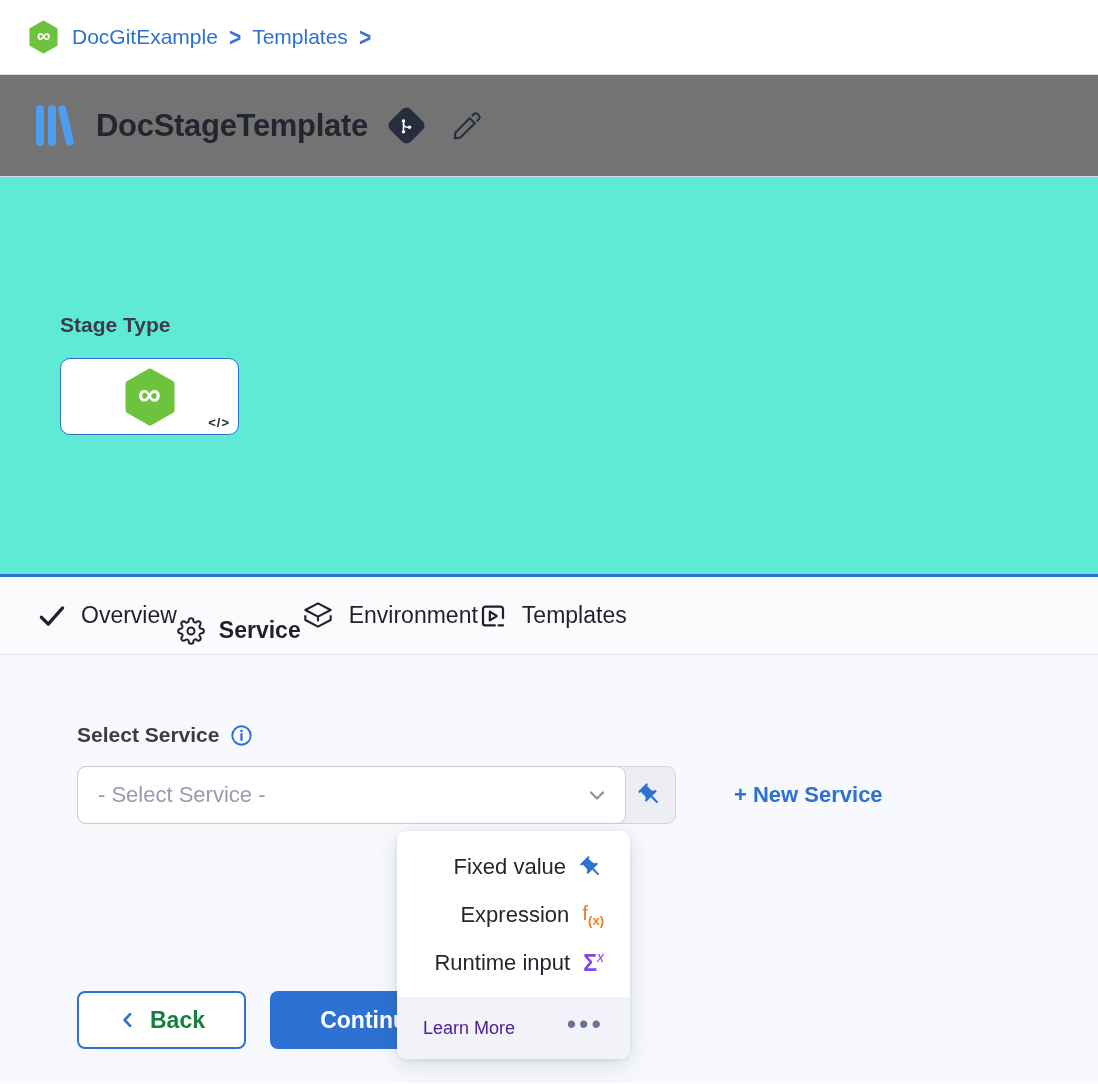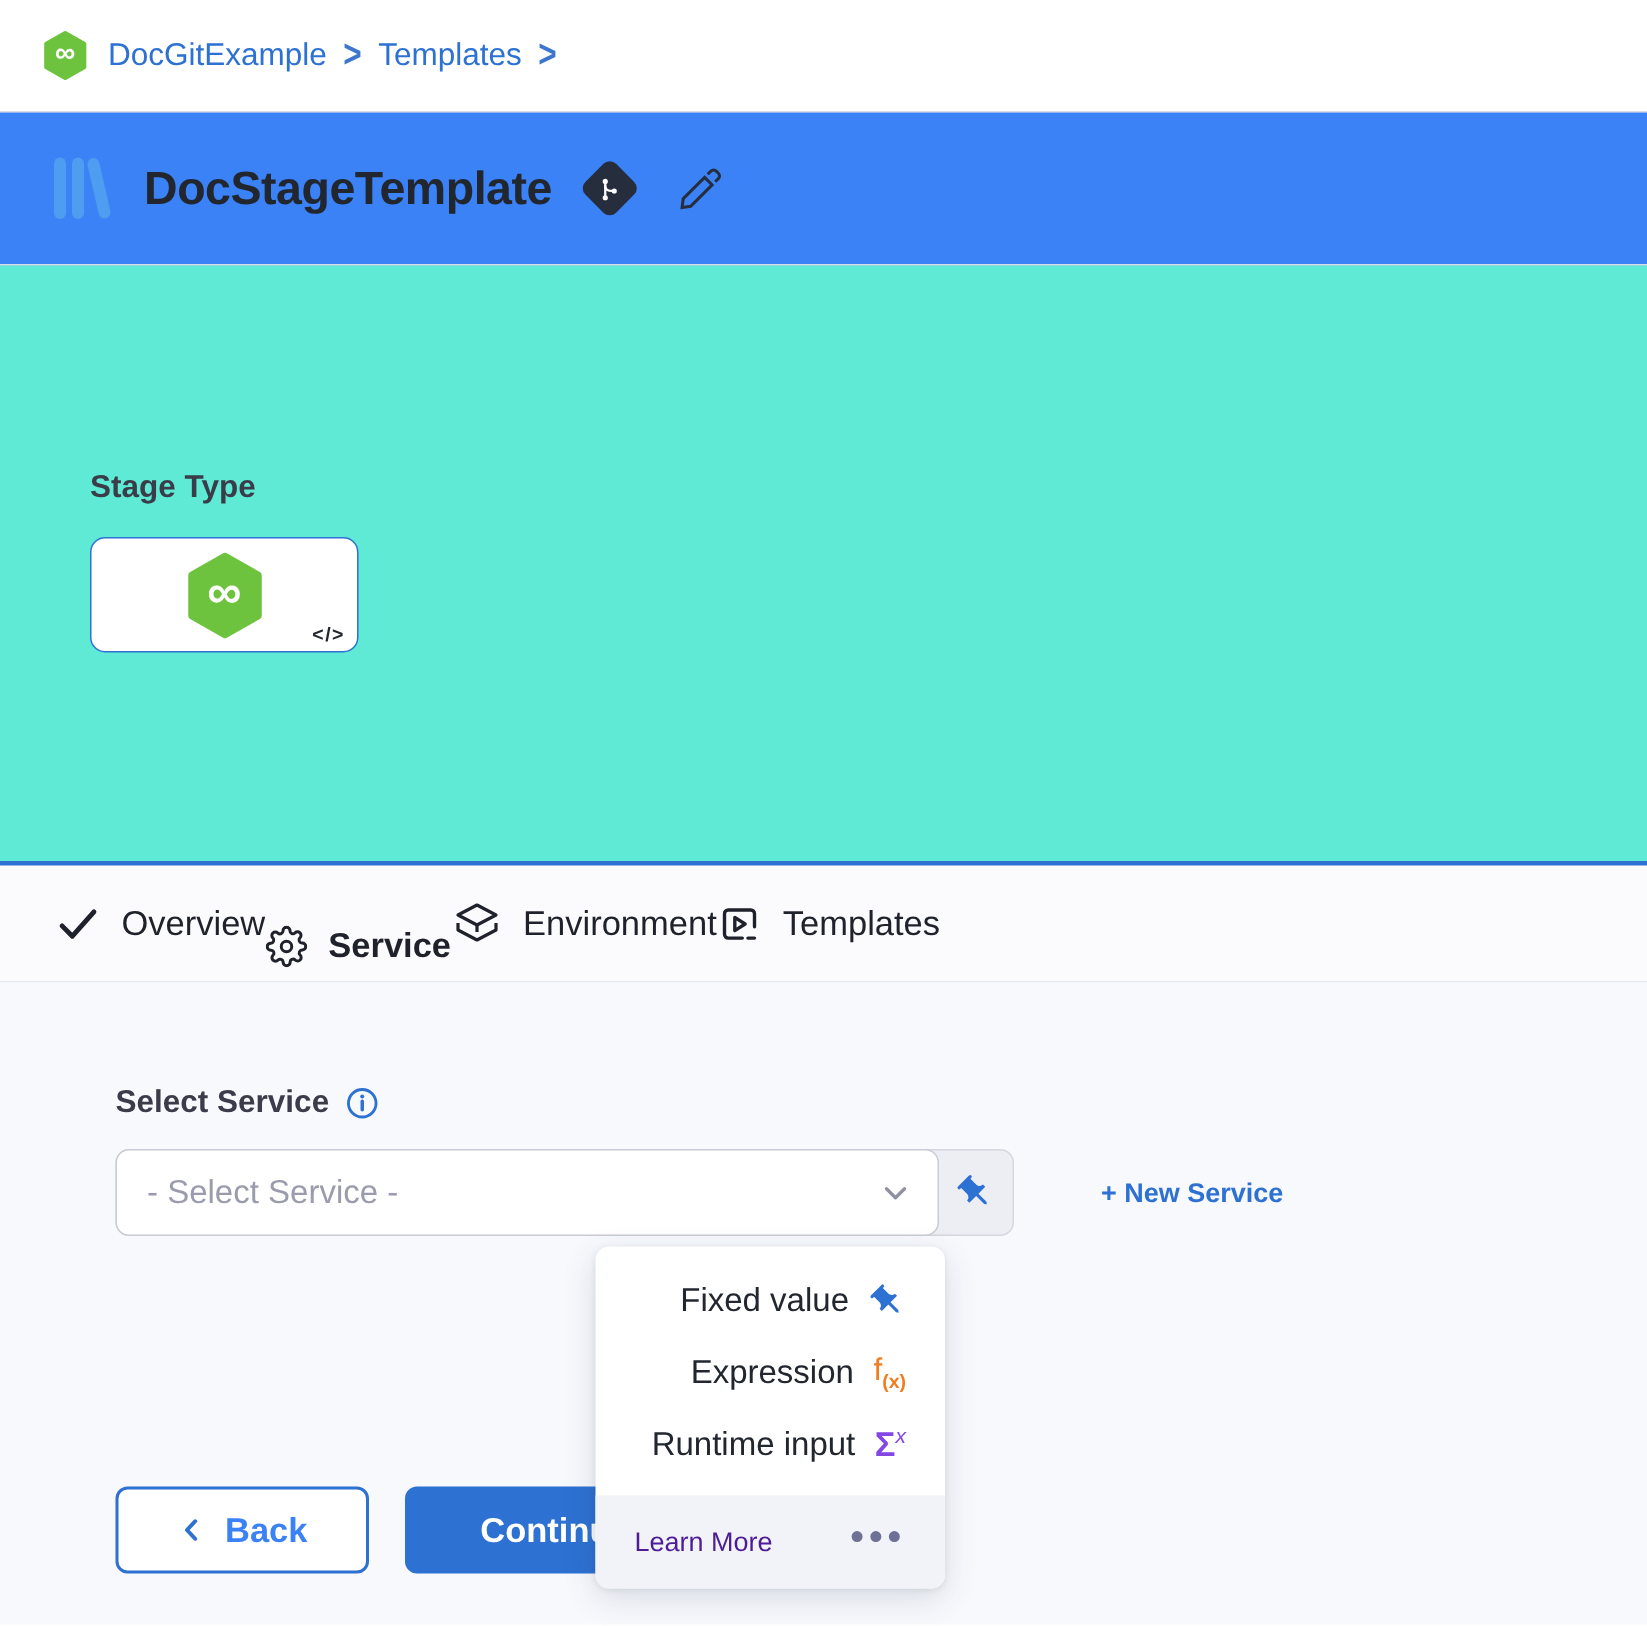--- a/index.html
+++ b/index.html
@@ -14,21 +14,21 @@
   .hex .inf { position:absolute; inset:0; display:flex; align-items:center; justify-content:center;
     color:#fff; font-weight:700; }
   .crumb-bar .hex { width:31px; height:34px; }
   .crumb-bar .hex .inf { font-size:19px; padding-bottom:2px; }
   .crumb-links { display:flex; align-items:center; gap:11px; margin-left:13px;
     font-size:21px; color:#2d71d2; }
   .crumb-links a { color:#2d71d2; text-decoration:none; cursor:pointer; }
   .crumb-sep { font-size:21px; color:#3d77cd; font-weight:600; transform:scaleY(1.25); }
 
   
-  .title-bar { height:102px; background:#3b82f6; border-bottom:1px solid #dcdde6;
+  .title-bar { height:102px; background:#737373; border-bottom:1px solid #dcdde6;
     display:flex; align-items:center; padding-left:36px; }
   .lib-icon { position:relative; width:44px; height:42px; margin-right:16px; flex:0 0 auto; }
   .lib-icon i { position:absolute; width:8px; height:41px; border-radius:4px; background:#4f9df1; top:0; }
   .lib-icon i:nth-child(1){ left:0; }
   .lib-icon i:nth-child(2){ left:12px; }
   .lib-icon i:nth-child(3){ left:26px; transform:rotate(-13deg); }
   .page-title { font-size:31px; font-weight:700; color:#22272f; letter-spacing:-0.3px; }
   .git-badge { width:29px; height:29px; background:#262d3d; border-radius:6px;
     transform:rotate(45deg); margin:0 0 0 24px; display:flex; align-items:center; justify-content:center; }
   .git-badge svg { transform:rotate(-45deg); }
@@ -66,28 +66,28 @@
 
   .input-row { position:absolute; left:77px; top:111px; display:flex; align-items:center; }
   .input-group { position:relative; width:599px; height:58px; background:#eceef4;
     border:1px solid #d5d7df; border-radius:9px; }
   .select-input { position:absolute; left:-1px; top:-1px; width:549px; height:58px;
     background:#fff; border:1px solid #c9cbd6; border-radius:9px; cursor:pointer;
     display:flex; align-items:center; justify-content:space-between; padding:0 16px 0 20px; }
   .placeholder { font-size:22px; color:#9a9bac; }
   .pin-btn { position:absolute; right:0; top:0; width:51px; height:56px; border:none;
     background:transparent; display:flex; align-items:center; justify-content:center; cursor:pointer; }
-  .new-service { margin-left:58px; font-size:18px; font-weight:700; color:#2d71d2;
+  .new-service { margin-left:58px; font-size:22px; font-weight:700; color:#2d71d2;
     text-decoration:none; cursor:pointer; }
 
   
   .back-btn { position:absolute; left:77px; top:336px; width:169px; height:58px;
     background:#fff; border:2px solid #2d71d2; border-radius:8px; cursor:pointer;
     display:flex; align-items:center; justify-content:center; gap:12px;
-    font-size:23px; font-weight:700; color:#3b82f6; font-family:inherit; }
+    font-size:23px; font-weight:700; color:#15803d; font-family:inherit; }
   .continue-btn { position:absolute; left:270px; top:336px; width:200px; height:58px;
     background:#2d71d2; border:none; border-radius:8px; cursor:pointer;
     display:flex; align-items:center; justify-content:center; overflow:hidden;
     font-size:23px; font-weight:700; color:#fff; font-family:inherit; white-space:nowrap; }
 
   
   .type-menu { position:absolute; left:397px; top:176px; width:233px; background:#fff;
     border-radius:9px; box-shadow:0 6px 22px rgba(50,60,90,.16), 0 1px 4px rgba(0,0,0,.08);
     z-index:5; padding-top:12px; }
   .type-item { height:48px; display:flex; align-items:center; justify-content:flex-end;

